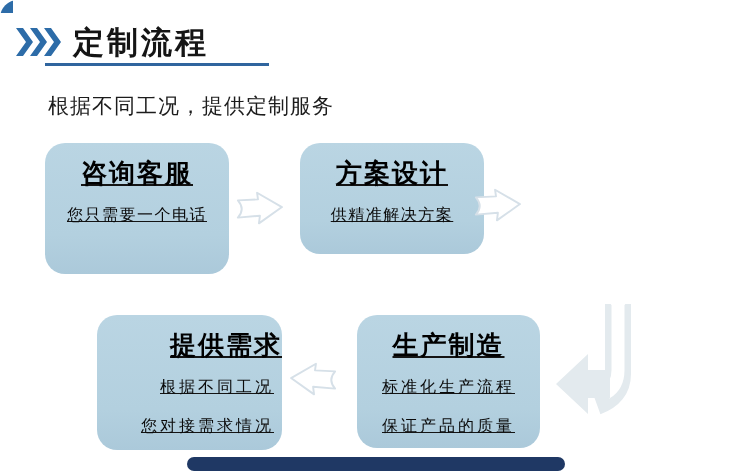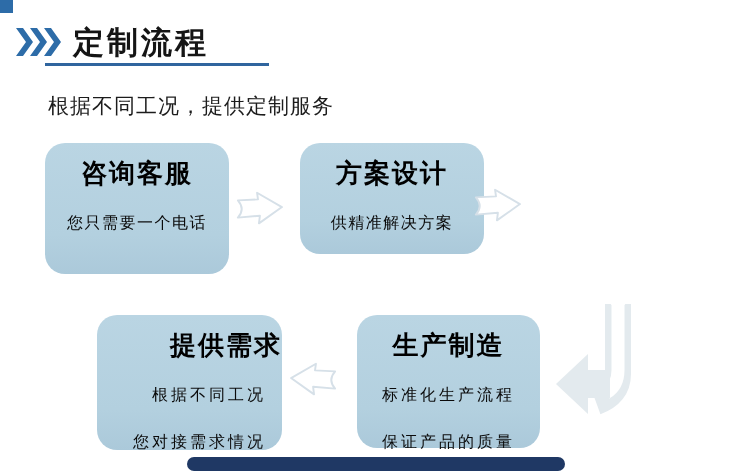--- a/index.html
+++ b/index.html
@@ -1,40 +1,41 @@
 <!DOCTYPE html>
 <html><head>
 <meta charset="utf-8">
 <style>
   html,body{margin:0;padding:0;background:#ffffff;}
   .wrap{
     position:relative;width:750px;height:474px;background:#ffffff;
-    overflow:hidden;font-family:"Liberation Sans",sans-serif;color:#141414;
+    overflow:hidden;font-family:"Liberation Sans",sans-serif;color:#141414;border-radius:18px;
   }
   .corner-square{position:absolute;left:0;top:0;width:13px;height:13px;background:#2d6ca8;}
   .chevrons{position:absolute;left:16px;top:28px;width:46px;height:28px;}
   .page-title{
     position:absolute;left:73px;top:22px;font-size:31px;font-weight:700;
     letter-spacing:3px;color:#151515;white-space:nowrap;
   }
   .title-underline{position:absolute;left:45px;top:63px;width:224px;height:3px;background:#30659e;}
   .subtitle{
     position:absolute;left:48px;top:92px;font-size:21px;color:#1c1c1c;
     letter-spacing:1px;white-space:nowrap;
   }
   .step-box{
     position:absolute;border-radius:20px;text-align:center;
     background:linear-gradient(180deg,#bad5e3 0%,#b3d0df 70%,#abc9da 100%);
+    text-decoration:underline;
   }
   .step-box .step-title{
     margin:0;padding-top:13px;font-size:26px;font-weight:700;
     letter-spacing:2px;color:#000;font-family:"Liberation Sans",sans-serif;
   }
   .step-box .step-line{
-    margin:16px;font-size:16px;line-height:31px;letter-spacing:1.5px;color:#0a0a0a;
+    margin:8px;font-size:16px;line-height:31px;letter-spacing:1.5px;color:#0a0a0a;
     font-family:"DejaVu Serif","Liberation Serif",serif;
   }
   .b1{left:45px;top:143px;width:184px;height:131px;}
   .b2{left:300px;top:143px;width:184px;height:111px;}
   .b3{left:520px;top:143px;width:190px;height:132px;}
   .b4{left:97px;top:315px;width:185px;height:135px;text-align:right;}
   .b5{left:357px;top:315px;width:183px;height:133px;}
   .b3 .step-line,.b4 .step-line,.b5 .step-line{letter-spacing:3px;}
   .flow-arrow{position:absolute;width:58px;height:46px;}
   .ar1{left:229px;top:186px;}

